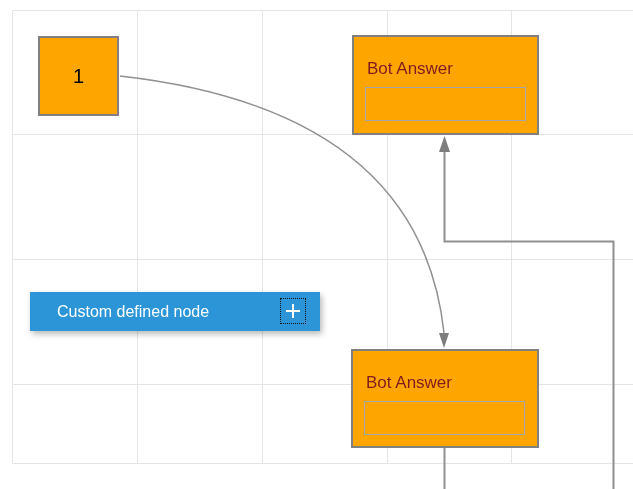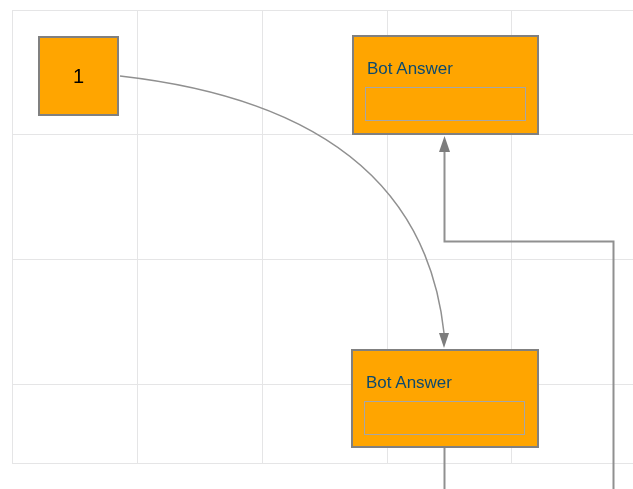--- a/index.html
+++ b/index.html
@@ -46,21 +46,21 @@
     width: 187px; height: 100px;
   }
   #bot-node-bottom {
     left: 351px; top: 349px;
     width: 188px; height: 99px;
   }
   .bot-title {
     position: absolute;
     left: 13px; top: 22px;
     font-size: 17px;
-    color: #0c4a6e;
+    color: #7f1d1d;
     white-space: nowrap;
     text-align: right;
   }
   .bot-input {
     position: absolute;
     left: 11px; top: 50px;
     width: 161px; height: 34px;
     box-sizing: border-box;
     border: 1px solid #a6a6a6;
     background: transparent;
@@ -148,14 +148,23 @@
   <div class="node orange-node bot-node" id="bot-node-top">
     <div class="bot-title">Bot Answer</div>
     <input class="bot-input" type="text" value="" style="">
   </div>
 
   <div class="node orange-node bot-node" id="bot-node-bottom">
     <div class="bot-title">Bot Answer</div>
     <input class="bot-input" type="text" value="" style="">
   </div>
 
+  <div class="node" id="custom-node">
+    <div class="custom-label">Custom defined node</div>
+    <div id="plus-button">
+      <span class="plus-icon">
+        <span class="bar-h"></span>
+        <span class="bar-v"></span>
+      </span>
+    </div>
+  </div>
 
 </div>
 
 </body></html>

